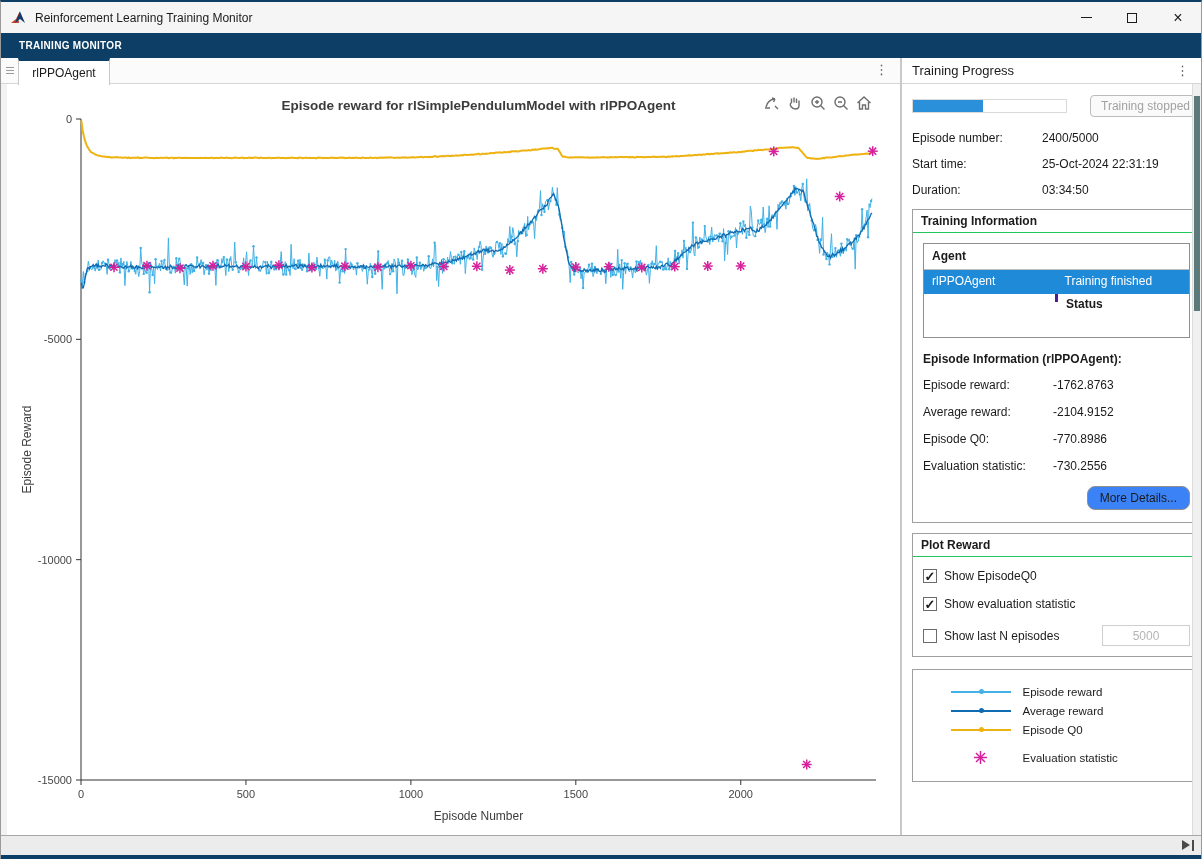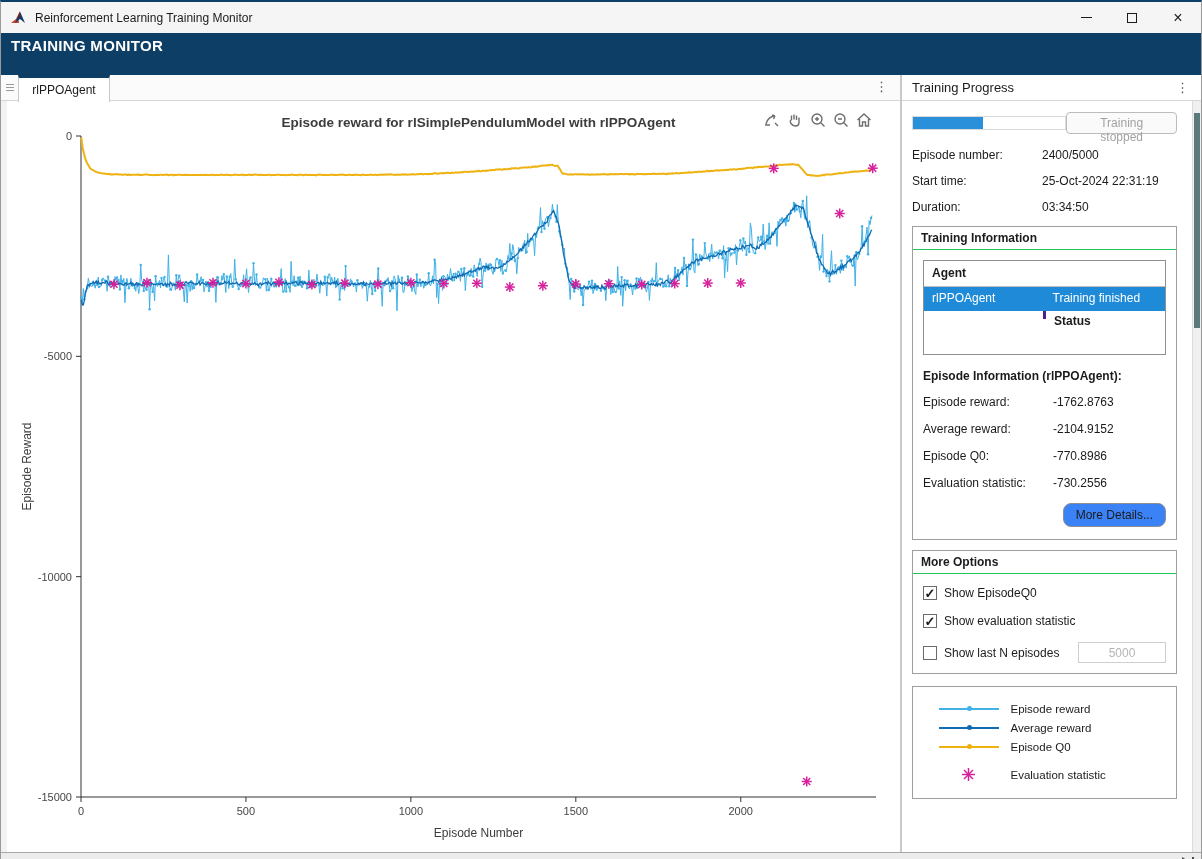--- a/index.html
+++ b/index.html
@@ -10,22 +10,22 @@
   
   .titlebar { height:31px; background:#f5f5f5; display:flex; align-items:center; }
   .ml-logo { width:18px; height:16px; margin:0 7px 0 9px; }
   .win-title { font-size:12px; color:#1b1b1b; flex:1; }
   .win-controls { display:flex; height:31px; }
   .win-btn { width:46px; height:31px; display:flex; align-items:center; justify-content:center; color:#1b1b1b; font-size:14px; }
   .glyph-min { width:11px; height:1px; background:#1b1b1b; display:block; }
   .glyph-max { width:10px; height:10px; border:1px solid #1b1b1b; display:block; }
   .glyph-close { font-size:16px; line-height:16px; }
   
-  .ribbon { height:42px; background:#0d3e66; color:#fff; font-size:15px; font-weight:bold;
-            line-height:25px; padding-left:10px; letter-spacing:.3px; }
+  .ribbon { height:25px; background:#0d3e66; color:#fff; font-size:10px; font-weight:bold;
+            line-height:25px; padding-left:18px; letter-spacing:.3px; }
   
   .main { display:flex; height:777px; }
   .doc-area { width:899px; display:flex; flex-direction:column; }
   .tabstrip { height:26px; background:#fbfbfb; border-bottom:1px solid #d6d6d6; display:flex; position:relative; }
   .tab-grip { width:17px; display:flex; align-items:center; justify-content:center; flex-direction:column; gap:2px; }
   .tab-grip i { display:block; width:8px; height:1px; background:#9a9a9a; }
   .tab { width:92px; background:#fff; border-left:1px solid #c8c8c8; border-right:1px solid #c8c8c8;
          border-top:3px solid #0d3e66; display:flex; align-items:center; justify-content:center;
          font-size:12px; color:#1b1b1b; height:27px; z-index:2; }
   .tab-ellipsis { position:absolute; right:12px; top:4px; color:#555; font-size:13px; }
@@ -33,21 +33,21 @@
   .chart-left-gutter { position:absolute; left:0; top:0; width:6px; height:751px; background:#f2f2f2; }
   .axes-toolbar { position:absolute; top:9px; right:26px; display:flex; gap:3px; z-index:3; }
   .axtb-icon { width:20px; height:20px; display:flex; align-items:center; justify-content:center; }
   .axtb-icon svg { stroke:#6e6e6e; fill:none; stroke-width:1.4; }
   .splitter { width:2px; background:#c9c9c9; }
   
   .right-panel { width:300px; background:#fff; position:relative; font-size:12px; color:#1b1b1b; }
   .rp-header { height:26px; border-bottom:1px solid #d6d6d6; display:flex; align-items:center;
                justify-content:space-between; padding:0 12px 0 10px; font-size:13px; }
   .rp-ellipsis { color:#555; font-size:13px; }
-  .rp-body { padding:9px 24px 0 10px; }
+  .rp-body { padding:9px 0 0 10px; }
   .progress-row { display:flex; align-items:center; margin:2px 0 14px 0; }
   .progress-track { width:155px; height:14px; background:#fff; border:1px solid #dadada; }
   .progress-fill { height:100%; background:#2a90d9; }
   .stop-btn { margin-left:auto; padding:3px 10px; height:22px; border:1px solid #bcbcbc; border-radius:4px;
               background:#fafafa; color:#a2a2a2; font-size:12px; font-family:inherit; }
   .info-row { display:flex; margin-bottom:12px; line-height:14px; }
   .info-label { width:130px; flex-shrink:0; }
   .info-value { flex:1; }
   .group { border:1px solid #9f9f9f; margin-top:10px; }
   .group-title { font-weight:bold; padding:4px 8px; border-bottom:1px solid #22c55e; font-size:12px; }
@@ -665,21 +665,21 @@
               <span>-730.2556</span>
             </div>
 
             <div class="more-row">
               <button class="more-btn">More Details...</button>
             </div>
           </div>
         </div>
 
         <div class="group">
-          <div class="group-title">More Options</div>
+          <div class="group-title">Plot Reward</div>
           <div class="group-content" style="padding:8px 10px 4px 10px;">
             <div class="opt-row">
               <span class="cb">✓</span>
               <span>Show EpisodeQ0</span>
             </div>
             <div class="opt-row">
               <span class="cb">✓</span>
               <span>Show evaluation statistic</span>
             </div>
             <div class="opt-row">

